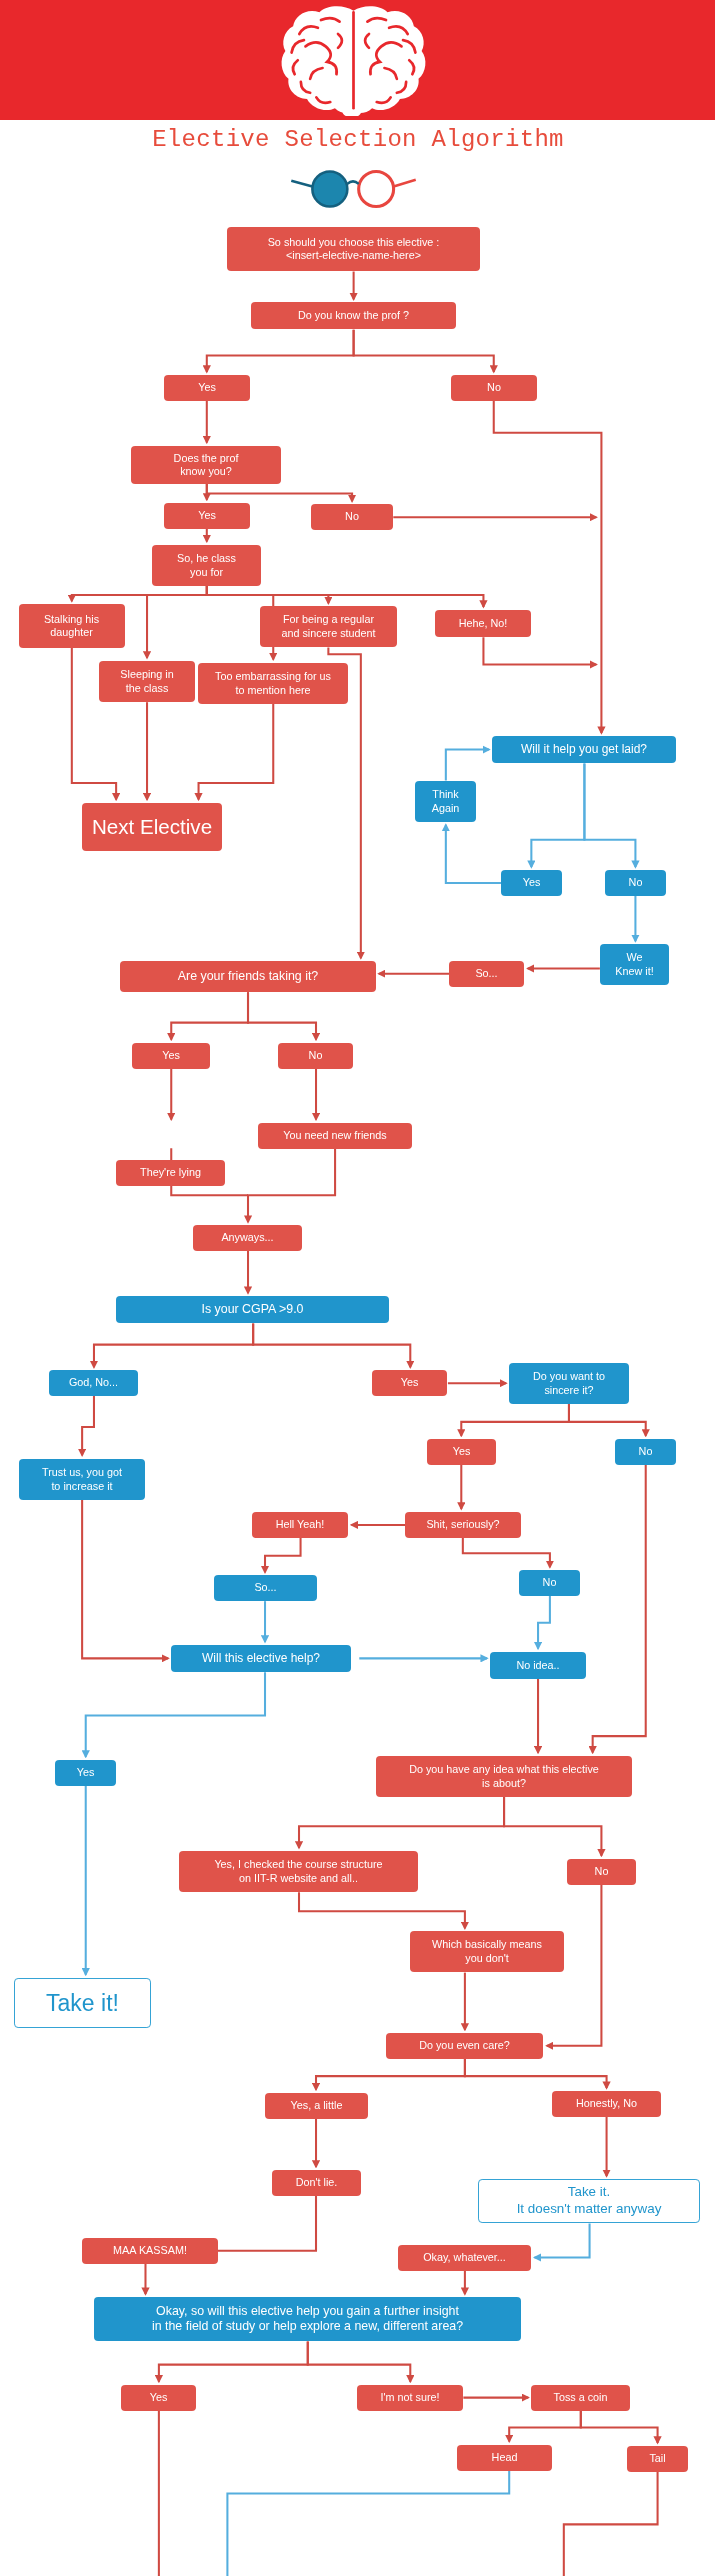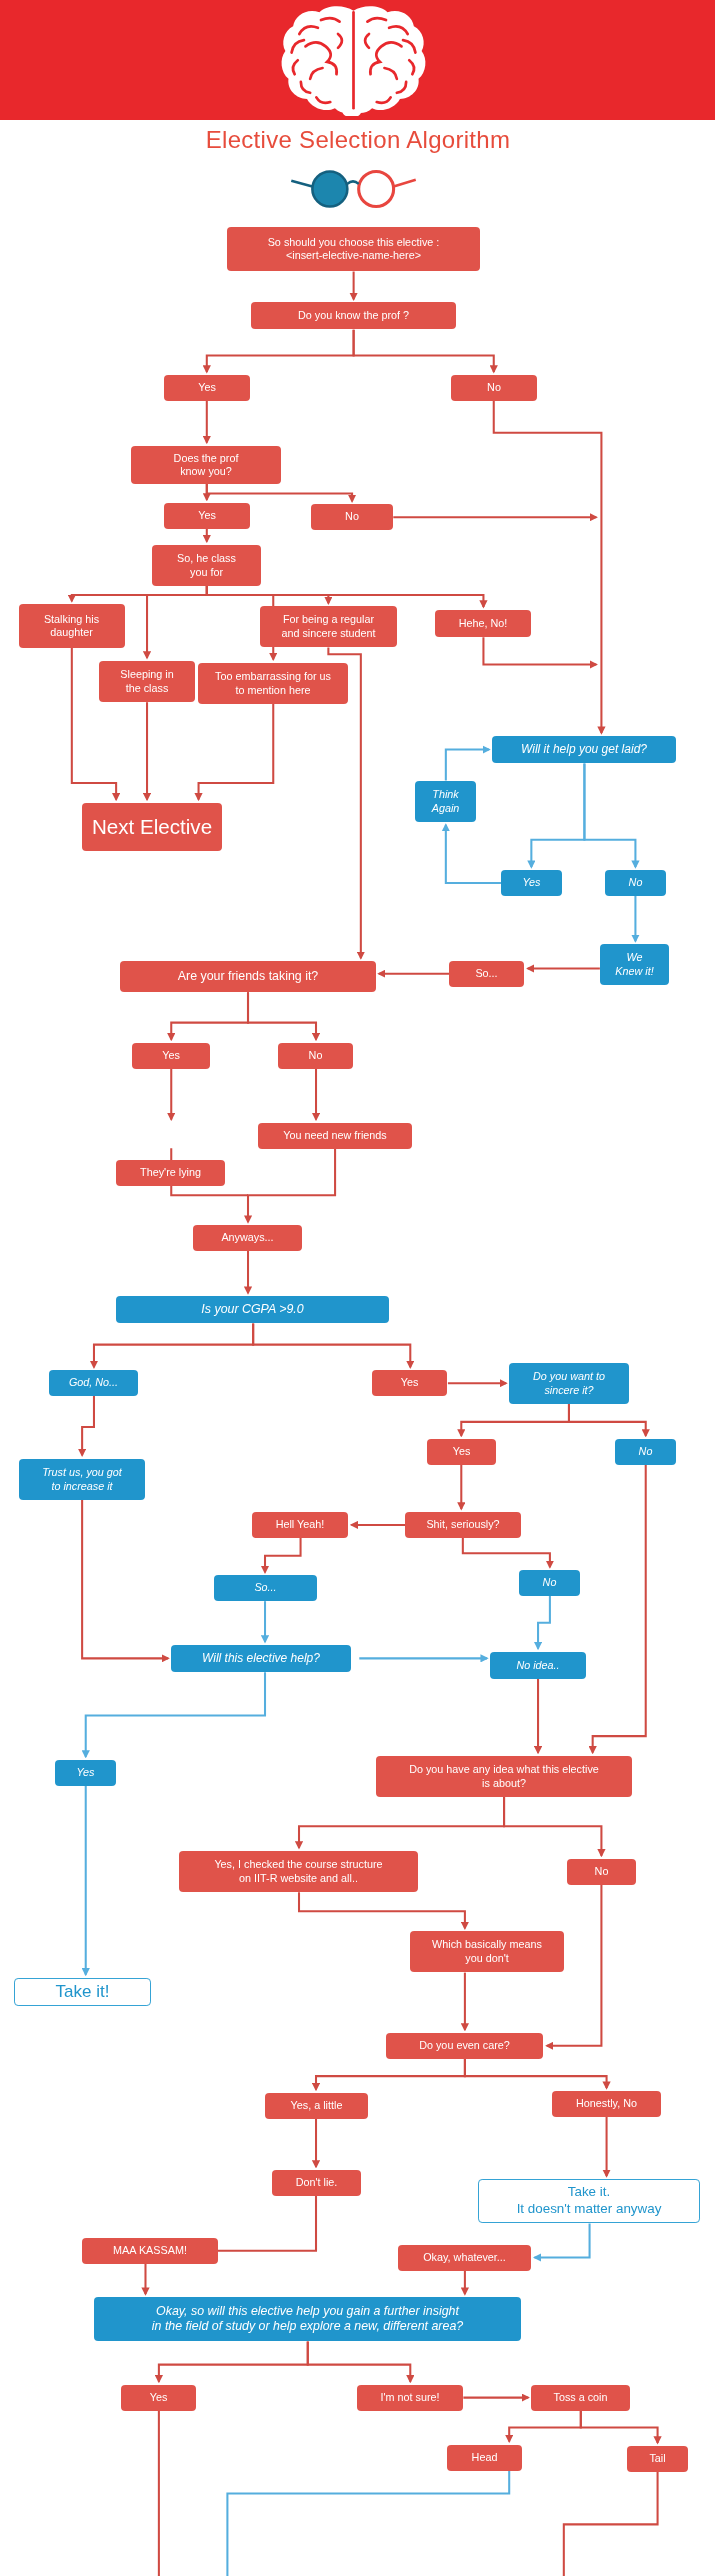--- a/index.html
+++ b/index.html
@@ -1,28 +1,28 @@
 <!DOCTYPE html>
 <html style="font-size:8.2px"><head>
 <meta charset="utf-8">
 <style>
   html,body{margin:0;padding:0;}
   body{width:716px;height:2716px;position:relative;background:#ffffff;
        font-family:"Liberation Sans", sans-serif;}
   .band{position:absolute;left:0;top:0;width:716px;height:120px;background:#e8282c;}
   .brain{position:absolute;left:276px;top:3.1px;width:155px;height:113px;}
   .title{position:absolute;left:0;top:126px;width:716px;text-align:center;
-         color:#e74c3c;font-size:24px;letter-spacing:0.3px;}
+         color:#e74c3c;font-size:24px;letter-spacing:0.3px;font-family:Liberation Mono, monospace;}
   .glasses{position:absolute;left:281px;top:163px;width:144px;height:52px;}
   svg.wires{position:absolute;left:0;top:0;z-index:1;}
   .node{position:absolute;z-index:2;display:flex;align-items:center;justify-content:center;
         text-align:center;color:#fff;font-size:10.8px;line-height:1.25;border-radius:4.1px;
         padding:2.1px 4.1px;box-sizing:border-box;white-space:pre-line;}
   .r{background:#e0534a;}
-  .b{background:#2095cc;font-style:italic;}
+  .b{background:#2095cc;}
   .w{background:#ffffff;border:1.5px solid #35a3d5;color:#2095cc;}
 </style>
 </head>
 <body>
 
 <div class="band"></div>
 
 <svg class="brain" viewBox="0 0 200 146">
   <path fill="#ffffff" d="M100,10 C88,2 66,2 56,12 C40,6 24,16 22,30 C10,36 6,52 12,62 C4,72 6,90 16,98 C14,112 26,124 40,124 C46,136 64,142 76,136 C84,144 98,144 100,138 C102,144 116,144 124,136 C136,142 154,136 160,124 C174,124 186,112 184,98 C194,90 196,72 188,62 C194,52 190,36 178,30 C176,16 160,6 144,12 C134,2 112,2 100,10 Z"></path>
   <path fill="#ffffff" d="M88,130 q-6,12 2,16 h16 q8,-6 2,-14 z"></path>
@@ -197,29 +197,29 @@
 <div class="node b" style="left:171px;top:1645px;width:180px;height:27px;font-size:12px">Will this elective help?</div>
 <div class="node b" style="left:490px;top:1652px;width:96px;height:27px">No idea..</div>
 <div class="node b" style="left:55px;top:1760px;width:61px;height:26px">Yes</div>
 <div class="node r" style="left:376px;top:1756px;width:256px;height:41px">Do you have any idea what this elective
 is about?</div>
 <div class="node r" style="left:179px;top:1851px;width:239px;height:41px">Yes, I checked the course structure
 on IIT-R website and all..</div>
 <div class="node r" style="left:567px;top:1859px;width:69px;height:26px">No</div>
 <div class="node r" style="left:410px;top:1931px;width:154px;height:41px">Which basically means
 you don't</div>
-<div class="node w" style="left:14px;top:1978px;width:137px;height:28px;font-size:17px">Take it!</div>
+<div class="node w" style="left:14px;top:1978px;width:137px;height:50px;font-size:23px">Take it!</div>
 <div class="node r" style="left:386px;top:2033px;width:157px;height:26px">Do you even care?</div>
 <div class="node r" style="left:265px;top:2093px;width:103px;height:26px">Yes, a little</div>
 <div class="node r" style="left:552px;top:2091px;width:109px;height:26px">Honestly, No</div>
 <div class="node r" style="left:272px;top:2170px;width:89px;height:26px">Don't lie.</div>
 <div class="node w" style="left:478px;top:2179px;width:222px;height:44px;font-size:13.4px">Take it.
 It doesn't matter anyway</div>
 <div class="node r" style="left:82px;top:2238px;width:136px;height:26px">MAA KASSAM!</div>
 <div class="node r" style="left:398px;top:2245px;width:133px;height:26px">Okay, whatever...</div>
 <div class="node b" style="left:94px;top:2297px;width:427px;height:44px;font-size:12.4px">Okay, so will this elective help you gain a further insight
 in the field of study or help explore a new, different area?</div>
 <div class="node r" style="left:121px;top:2385px;width:75px;height:26px">Yes</div>
 <div class="node r" style="left:357px;top:2385px;width:106px;height:26px">I'm not sure!</div>
 <div class="node r" style="left:531px;top:2385px;width:99px;height:26px">Toss a coin</div>
-<div class="node r" style="left:447px;top:2445px;width:75px;height:26px">Head</div>
+<div class="node r" style="left:457px;top:2445px;width:95px;height:26px">Head</div>
 <div class="node r" style="left:627px;top:2446px;width:61px;height:26px">Tail</div>
 
 
 </body></html>

